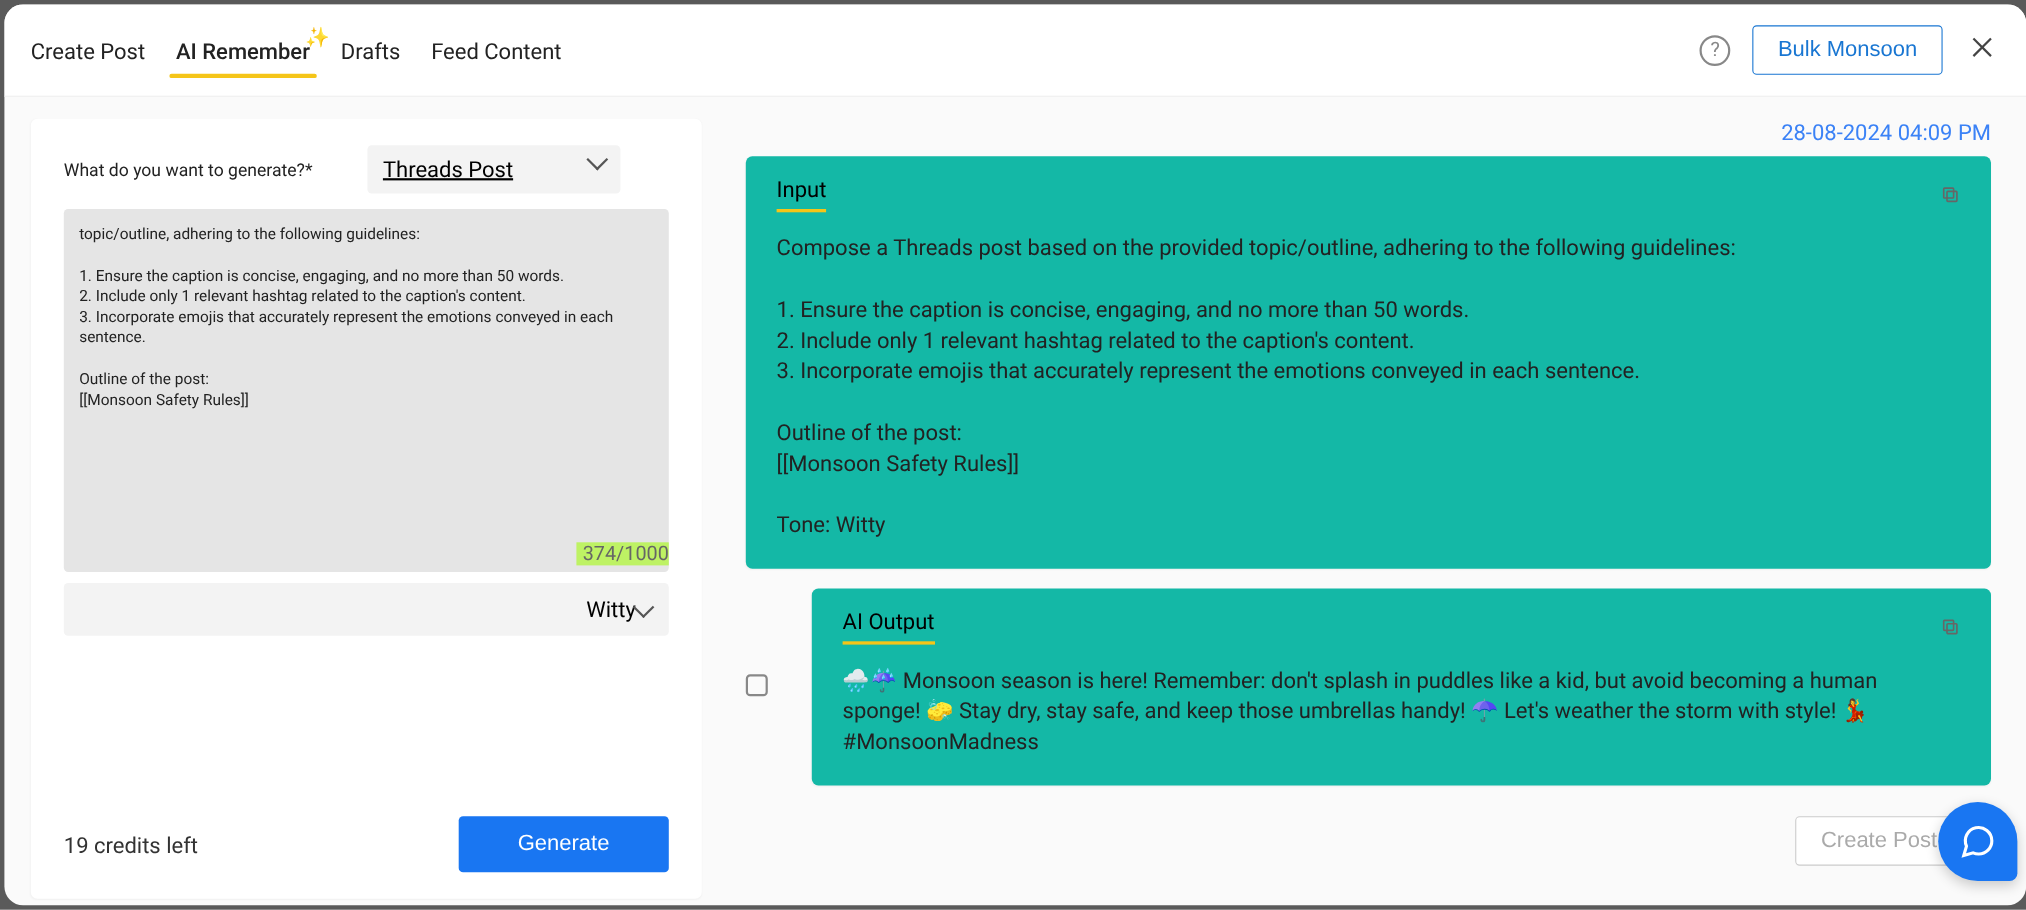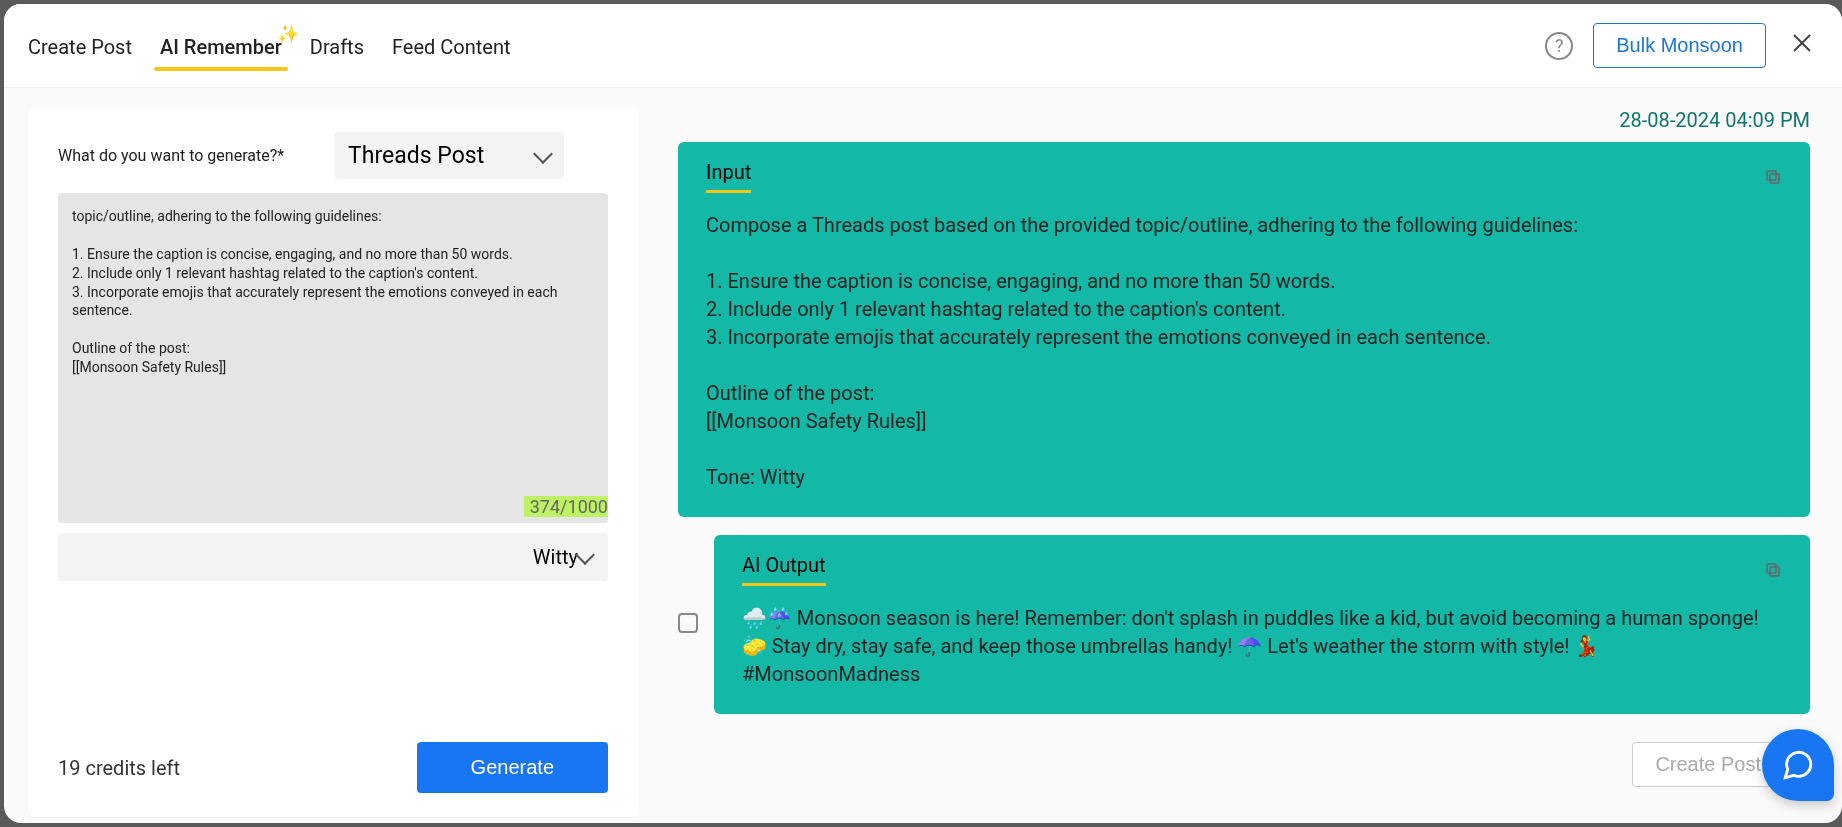--- a/index.html
+++ b/index.html
@@ -115,25 +115,26 @@
   }
   .label {
     font-size: 16px;
     color: #222;
   }
   .select {
     background: #f3f3f3;
     border-radius: 4px;
     padding: 10px 14px;
     display: flex;
-    align-items: center;
+    align-items: flex-start;
     justify-content: space-between;
     width: 230px;
     cursor: pointer;
-    font-size: 23px;
+    font-size: 20px;
+    text-decoration: underline;
   }
   .chev {
     width: 14px; height: 14px;
     border-right: 2px solid #555;
     border-bottom: 2px solid #555;
     transform: rotate(45deg);
     margin-top: -4px;
   }
   .prompt-box {
     background: #e5e5e5;
@@ -195,21 +196,21 @@
   }
   .right-panel {
     flex: 1;
     padding: 0 26px 0 40px;
     overflow-y: auto;
     position: relative;
   }
   .timestamp {
     text-align: right;
     font-size: 20px;
-    color: #0f766e;
+    color: #3b82f6;
     margin-bottom: 10px;
   }
   .card {
     background: #14b8a6;
     border-radius: 6px;
     padding: 18px 28px 26px 28px;
     margin-bottom: 18px;
     position: relative;
     box-shadow: 0 1px 2px rgba(0,0,0,0.04);
   }
@@ -232,21 +233,21 @@
   }
   .card-body {
     font-size: 20px;
     line-height: 1.4;
     white-space: pre-wrap;
     color: #222;
   }
   .output-row {
     display: flex;
     align-items: flex-start;
-    gap: 16px;
+    gap: 40px;
   }
   .checkbox {
     width: 20px; height: 20px;
     border: 2px solid #888;
     border-radius: 4px;
     margin-top: 78px;
     cursor: pointer;
     flex-shrink: 0;
   }
   .output-card {

